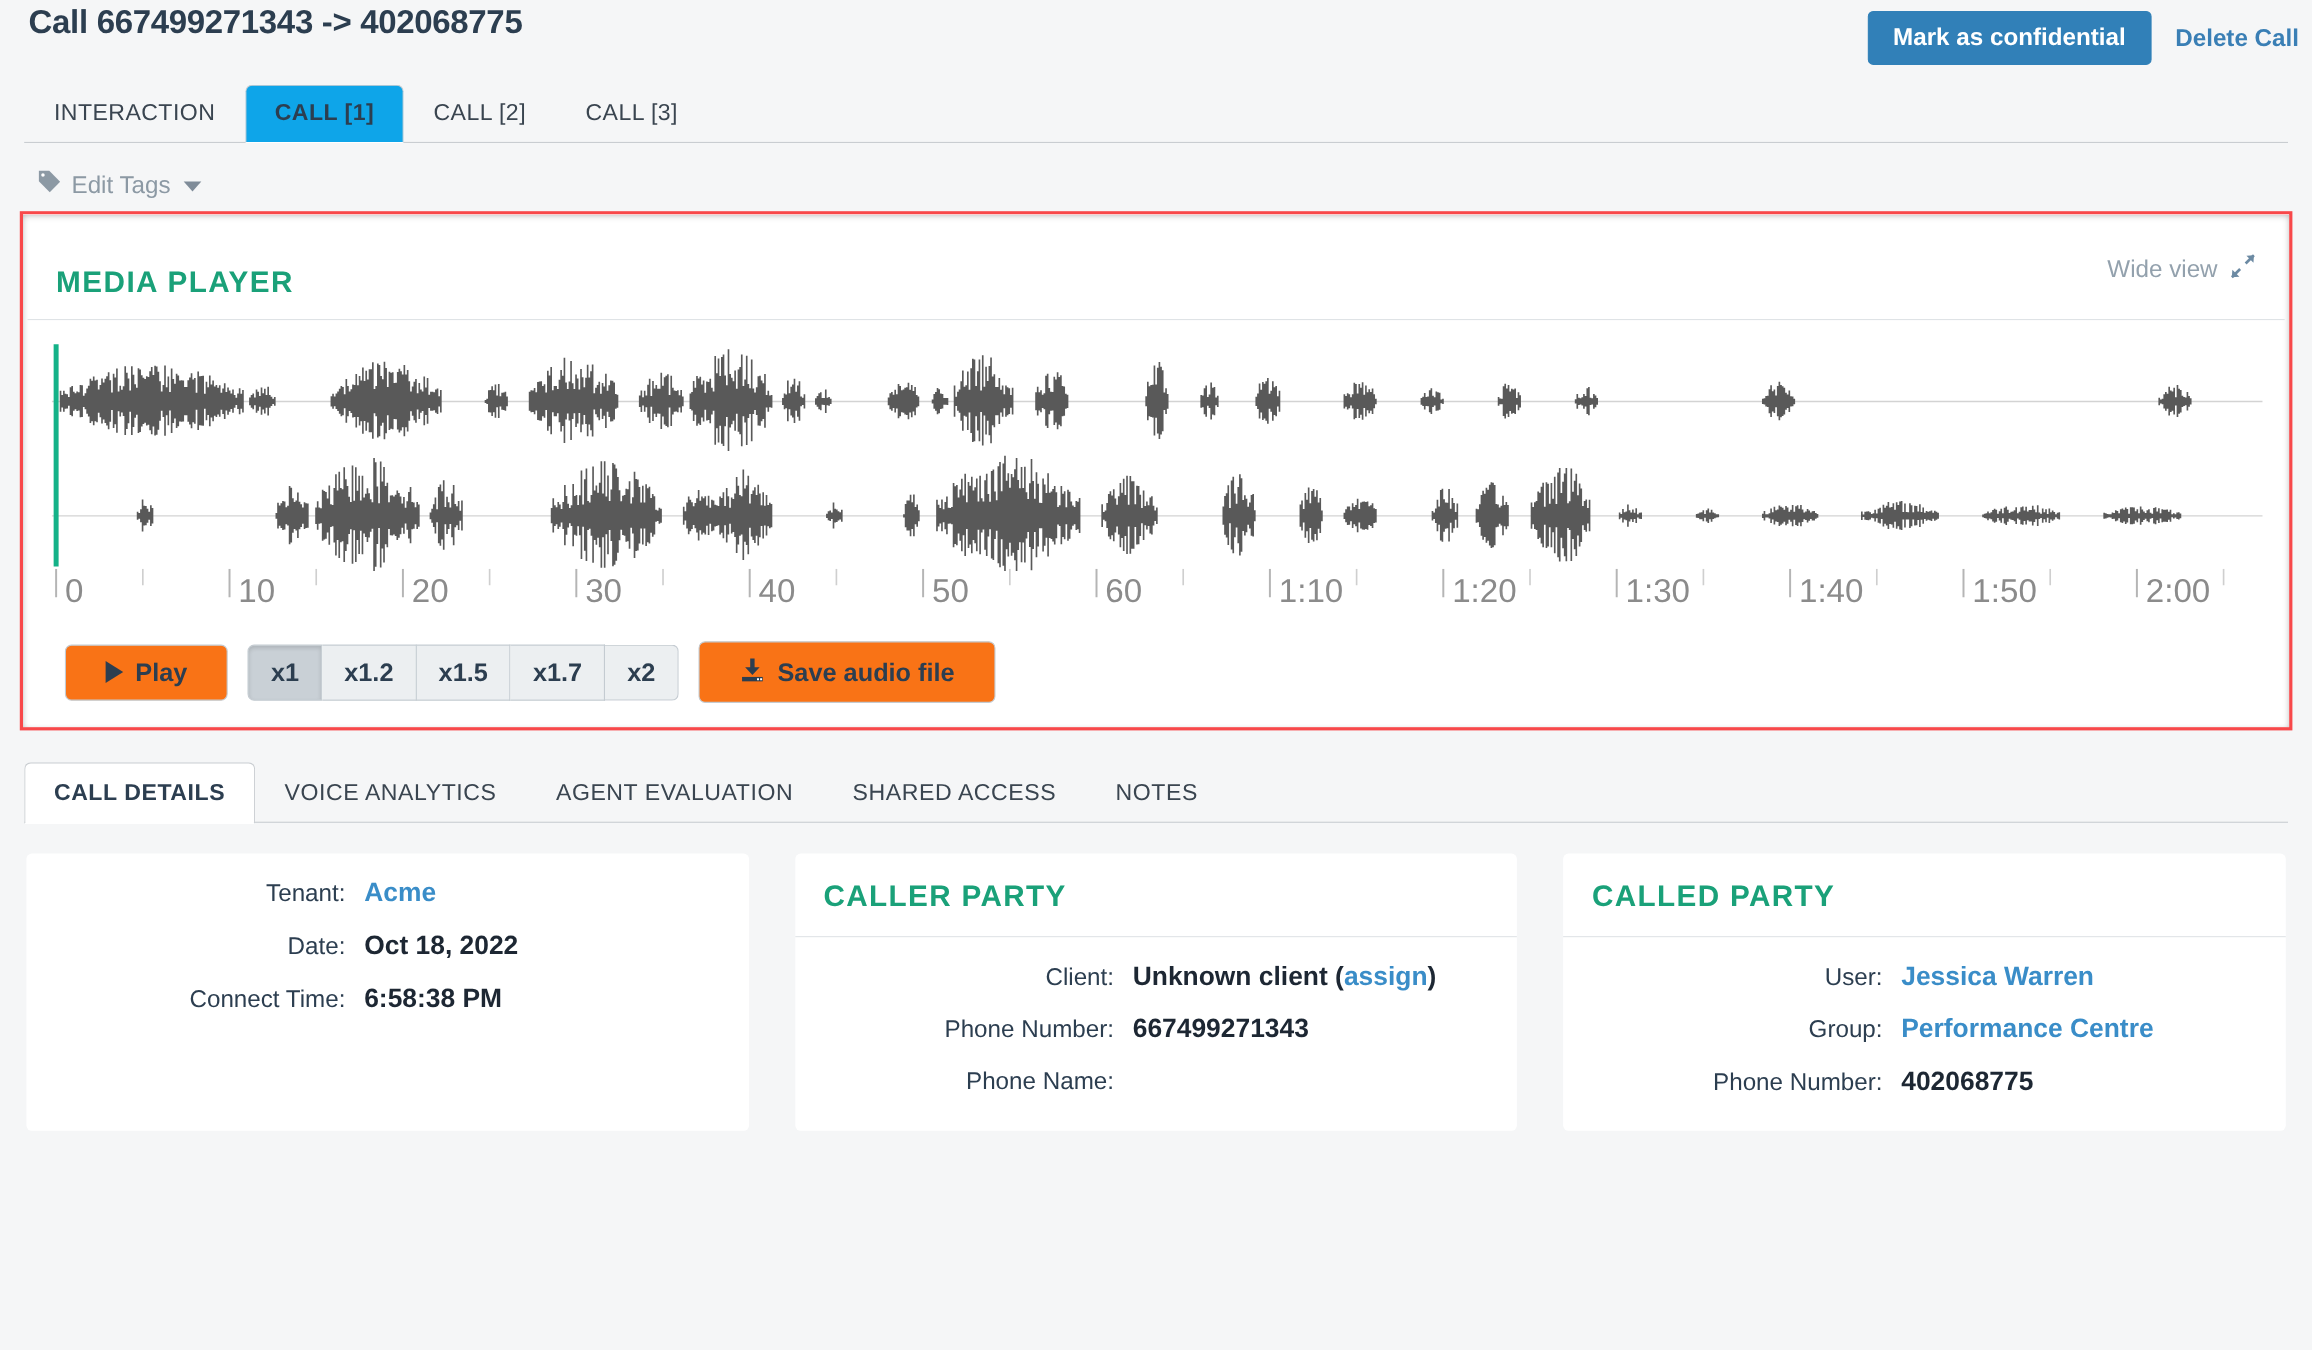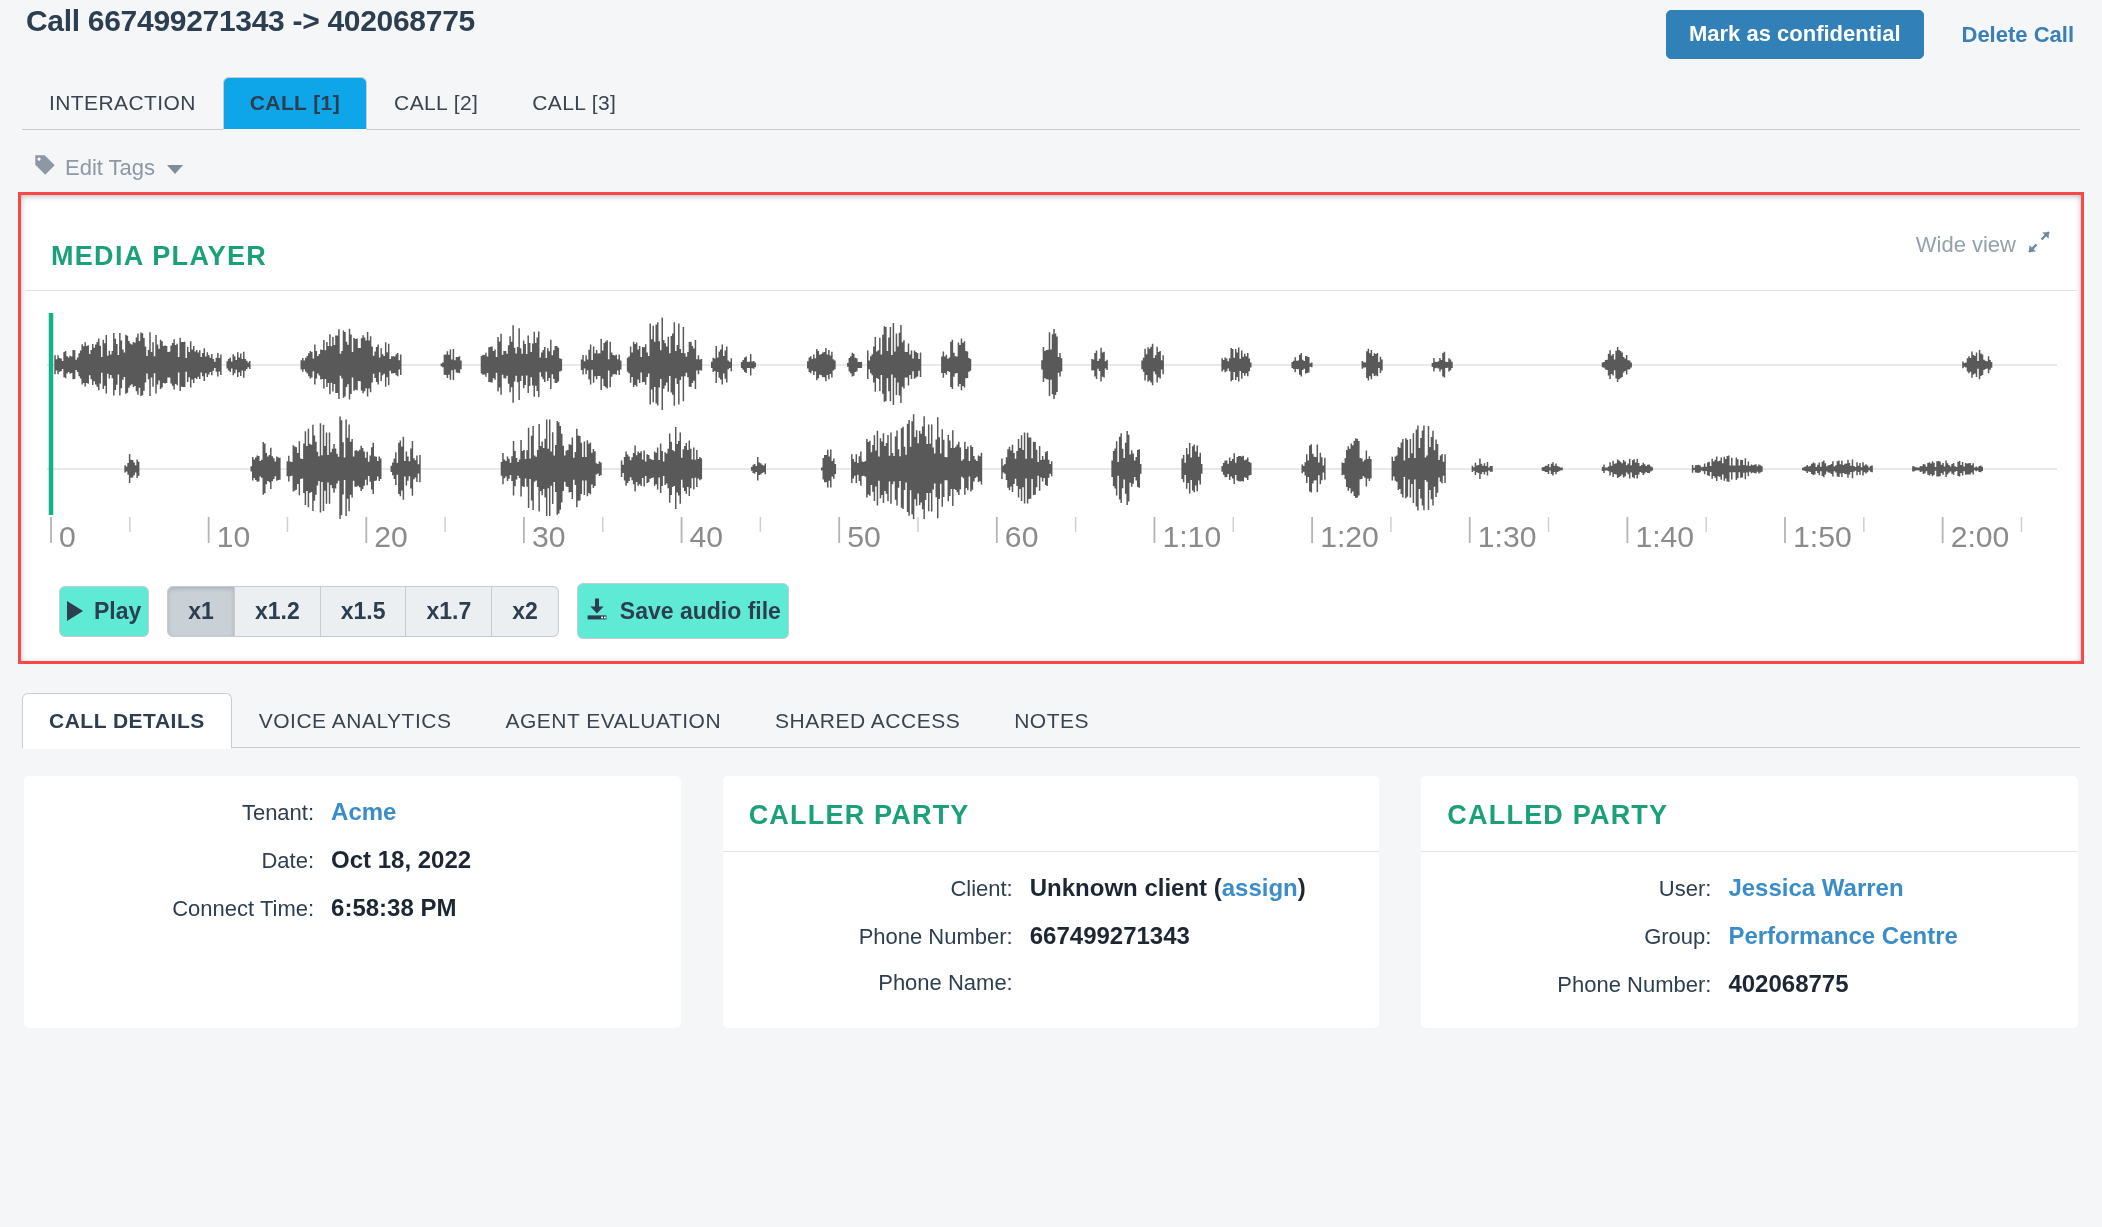--- a/index.html
+++ b/index.html
@@ -22,24 +22,24 @@
     position: absolute;
     left: 26px; top: 4px;
     font-size: 30px;
     font-weight: bold;
     color: #2c3e50;
     letter-spacing: -0.3px;
     white-space: nowrap;
   }
   .header-actions {
     position: absolute;
-    right: 24px; top: 10px;
-    display: flex;
-    align-items: center;
-    gap: 38px;
+    right: 8px; top: 10px;
+    display: flex;
+    align-items: center;
+    gap: 22px;
   }
   .btn-primary {
     background: #3180b8;
     color: #ffffff;
     border: 1px solid #3180b8;
     border-radius: 5px;
     font-size: 22px;
     font-weight: bold;
     padding: 12px 22px 13px;
     cursor: pointer;
@@ -158,28 +158,28 @@
   .ruler-svg { display: block; width: 100%; height: 52px; margin-top: -2px; }
 
   
   .controls {
     display: flex;
     align-items: center;
     gap: 18px;
     padding: 16px 0 22px 38px;
   }
   .ctl-btn {
-    background: #5eead4;
+    background: #f97316;
     border: 1px solid #c4cbd1;
     border-radius: 6px;
     color: #2c3e50;
     font-size: 23px;
     font-weight: bold;
     font-family: "Liberation Sans", sans-serif;
-    padding: 13px 7px;
+    padding: 13px 36px;
     cursor: pointer;
     display: inline-flex;
     align-items: center;
     gap: 11px;
     line-height: 1;
     white-space: nowrap;
   }
   .speed-group { display: flex; }
   .speed-btn {
     background: #eceff1;

